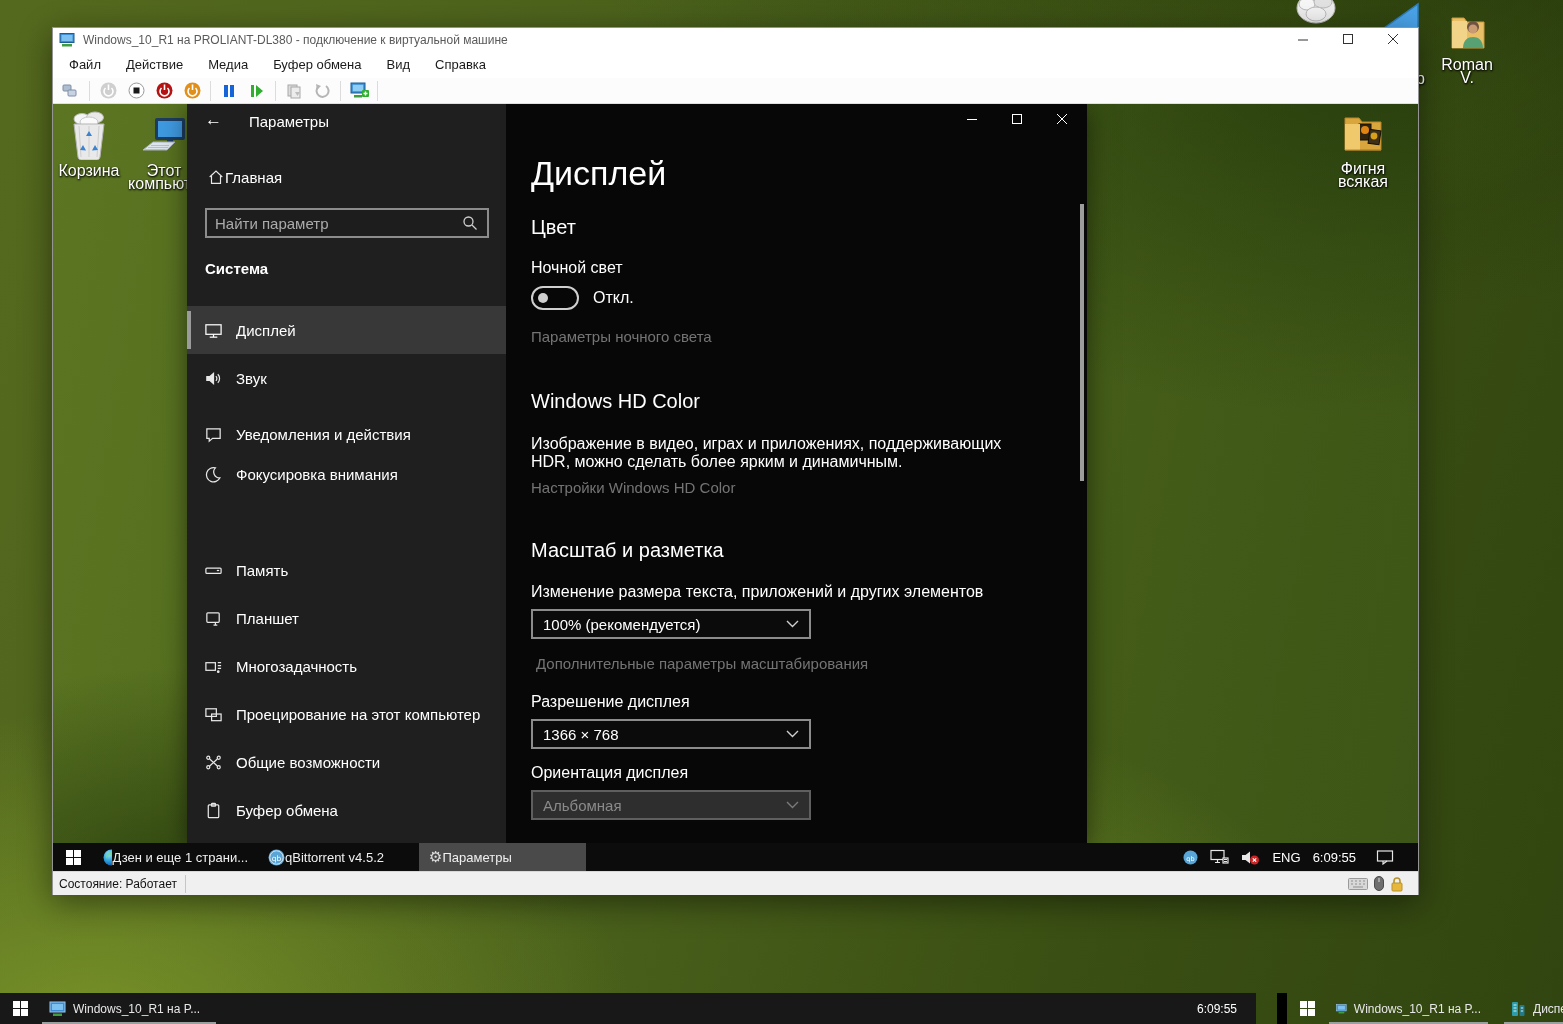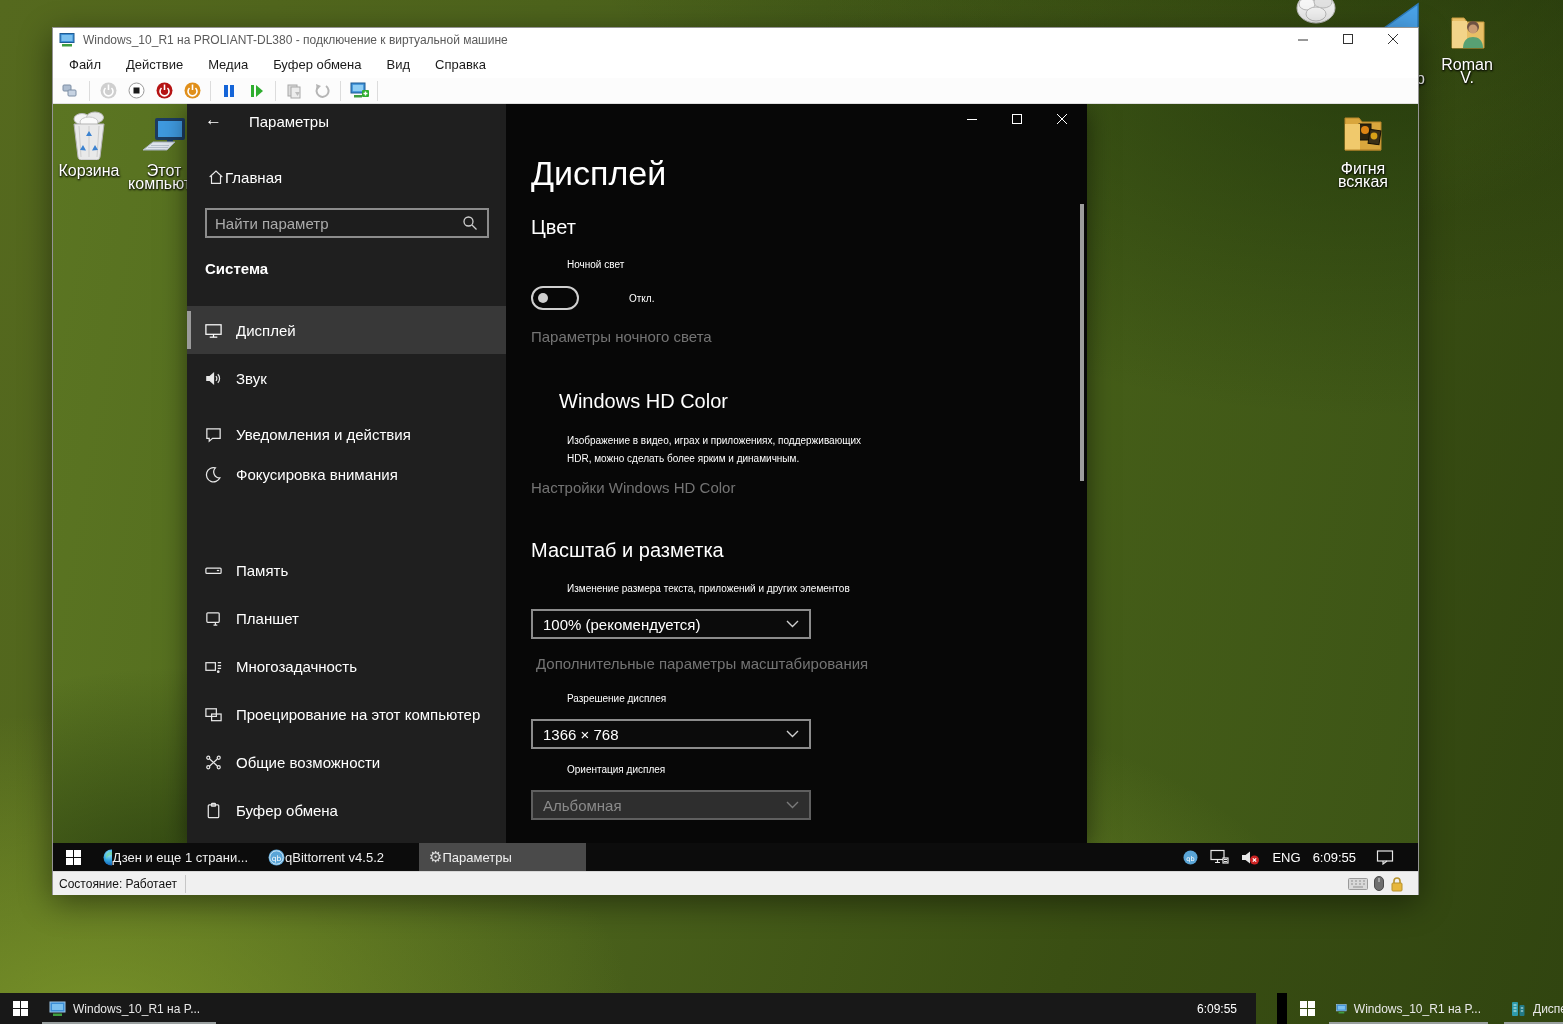--- a/index.html
+++ b/index.html
@@ -48,21 +48,21 @@
   #searchbox{left:18px;top:104px;width:284px;height:30px;background:#1d1d1d;border:2px solid #8c8c8c;box-sizing:border-box;display:flex;align-items:center;}
   #searchbox input{flex:1;background:transparent;border:none;outline:none;color:#e8e8e8;font-size:15px;padding:0 8px;font-family:"Liberation Sans",sans-serif;}
   #searchbox input::placeholder{color:#ababab;opacity:1;}
   .nav-row{left:0;width:319px;height:48px;display:flex;align-items:center;padding-left:17px;box-sizing:border-box;gap:13px;color:#fff;font-size:15px;}
   .nav-row.sel{background:#383838;}
   .nav-accent{position:absolute;left:0;top:5px;width:4px;height:38px;background:#9b9b9b;}
   #mainpanel{left:319px;top:0;width:581px;height:739px;background:#070707;}
   .win-ctl{width:45px;height:30px;display:flex;align-items:center;justify-content:center;}
   .h1{color:#fff;font-size:34px;font-weight:300;}
   .h2{color:#fff;font-size:20px;font-weight:400;}
-  .lbl{color:#fff;font-size:10px;margin-left:36px;}
+  .lbl{color:#fff;font-size:16px;}
   .slink{color:#747474;font-size:15px;}
   .dd{width:280px;height:30px;background:#0b0b0b;border:2px solid #8c8c8c;box-sizing:border-box;display:flex;align-items:center;justify-content:space-between;padding:8px 10px;color:#fff;font-size:15px;}
   .dd.disabled{background:#2e2e2e;border-color:#5f5f5f;color:#8a8a8a;}
   #toggle{width:44px;height:20px;border:2px solid #cfcfcf;border-radius:12px;position:relative;box-sizing:content-box;}
   #toggle .knob{position:absolute;left:5px;top:5px;width:10px;height:10px;border-radius:50%;background:#cfcfcf;}
   #scrollthumb{left:893px;top:100px;width:4px;height:277px;background:#9d9d9d;}
 
   
   #vmtaskbar{left:0;top:739px;width:1365px;height:28px;background:#0c0c0c;display:flex;align-items:stretch;}
   .vtb-btn{display:flex;align-items:center;padding:0 10px;color:#f0f0f0;font-size:13px;}
@@ -399,21 +399,21 @@
           <div class="abs h2" style="left:25px;top:112px;">Цвет</div>
           <div class="abs lbl" style="left:25px;top:155px;">Ночной свет</div>
           <div class="abs" style="left:25px;top:182px;display:flex;align-items:center;gap:14px;">
             <div id="toggle">
                 <div class="knob"></div>
               </div>
             <span class="lbl">Откл.</span>
           </div>
           <div class="abs slink" style="left:25px;top:224px;">Параметры ночного света</div>
 
-          <div class="abs h2" style="left:25px;top:286px;margin-left:28px;">Windows HD Color</div>
+          <div class="abs h2" style="left:25px;top:286px;">Windows HD Color</div>
           <div class="abs lbl nowrap" style="left:25px;top:331px;">Изображение в видео, играх и приложениях, поддерживающих</div>
           <div class="abs lbl nowrap" style="left:25px;top:349px;">HDR, можно сделать более ярким и динамичным.</div>
           <div class="abs slink" style="left:25px;top:375px;">Настройки Windows HD Color</div>
 
           <div class="abs h2" style="left:25px;top:435px;">Масштаб и разметка</div>
           <div class="abs lbl nowrap" style="left:25px;top:479px;">Изменение размера текста, приложений и других элементов</div>
           <div class="abs dd" style="left:25px;top:505px;">
             <span>100% (рекомендуется)</span>
             <svg width="13" height="8" viewBox="0 0 13 8">
                 <path d="M1 1l5.5 5.5L12 1" fill="none" stroke="#cfcfcf" stroke-width="1.4"></path>

